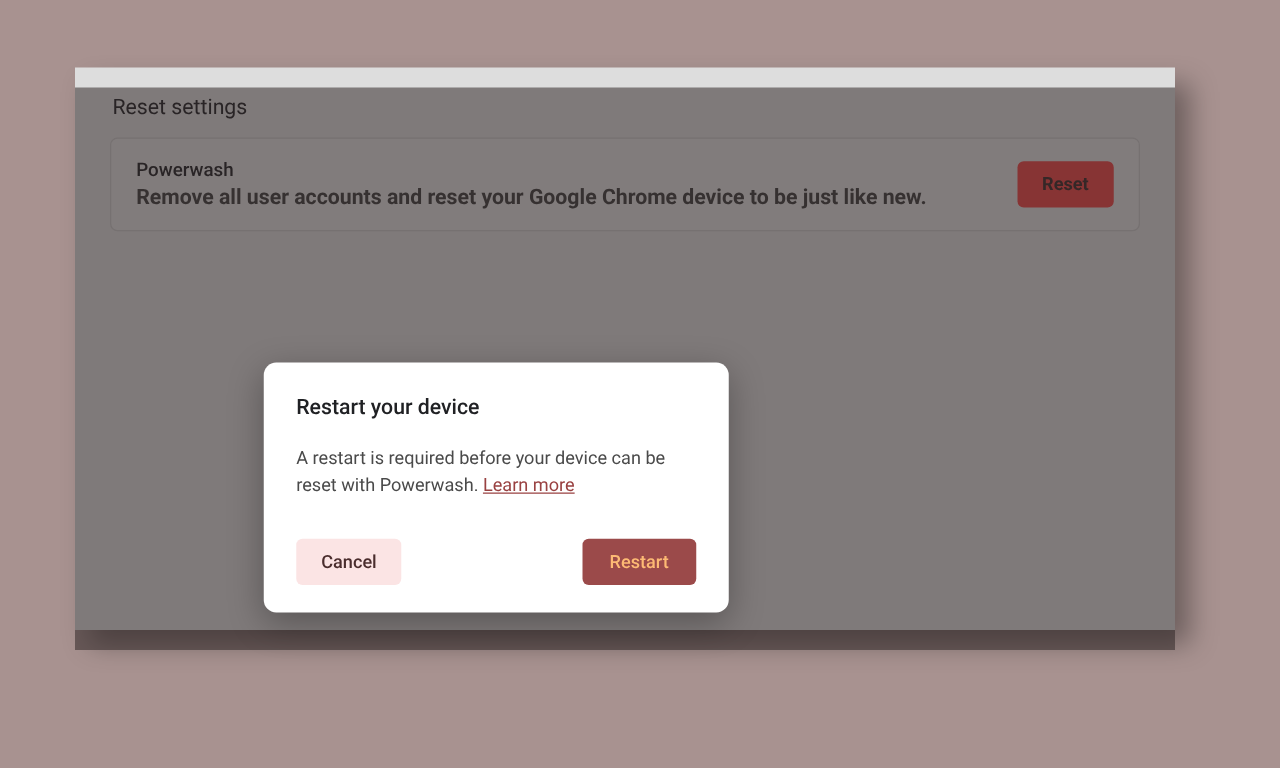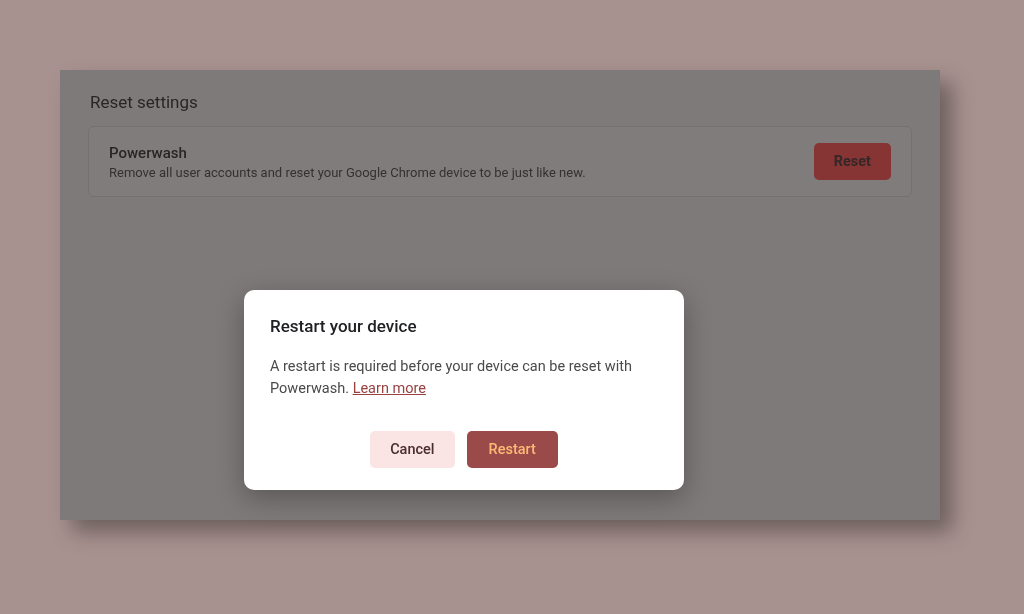--- a/index.html
+++ b/index.html
@@ -11,21 +11,21 @@
     body {
       background: #a89290;
       width: 1024px;
       height: 614px;
       position: relative;
       overflow: hidden;
     }
     .settings-panel {
       position: absolute;
       left: 60px;
-      top: 70px;
+      top: 54px;
       width: 880px;
       height: 450px;
       background: #dddddd;
       box-shadow: 12px 12px 20px rgba(0,0,0,0.35);
     }
     .section-title {
       font-size: 17px;
       color: #202124;
       padding: 22px 30px 14px 30px;
       font-weight: 400;
@@ -44,23 +44,23 @@
       flex: 1;
       padding-right: 20px;
     }
     .card-title {
       font-size: 15px;
       color: #202124;
       font-weight: 500;
       margin-bottom: 3px;
     }
     .card-desc {
-      font-size: 13px;
+      font-size: 17px;
       color: #3c3c3c;
-      font-weight: 400;
+      font-weight: 700;
     }
     .reset-button {
       background: #ef4444;
       border: none;
       border-radius: 5px;
       padding: 10px 20px;
       font-size: 14.5px;
       color: #3a2626;
       font-weight: 700;
       cursor: pointer;
@@ -68,23 +68,23 @@
     .overlay {
       position: absolute;
       left: 60px;
       top: 70px;
       width: 880px;
       height: 450px;
       background: rgba(50,40,40,0.55);
     }
     .dialog {
       position: absolute;
-      left: 244px;
+      left: 211px;
       top: 290px;
-      width: 440px;
+      width: 372px;
       background: #fff;
       border-radius: 10px;
       box-shadow: 0 8px 28px rgba(0,0,0,0.3);
       padding: 26px 26px 22px 26px;
     }
     .dialog-title {
       font-size: 17px;
       color: #202124;
       font-weight: 500;
       margin-bottom: 20px;
@@ -95,21 +95,21 @@
       line-height: 1.55;
       margin-bottom: 30px;
     }
     .learn-more {
       color: #994141;
       text-decoration: underline;
       cursor: pointer;
     }
     .dialog-actions {
       display: flex;
-      justify-content: center;
+      justify-content: space-between;
       gap: 12px;
     }
     .btn-cancel {
       background: #fbe4e4;
       border: none;
       border-radius: 5px;
       padding: 10px 20px;
       font-size: 14.5px;
       color: #4a2d2d;
       font-weight: 500;

